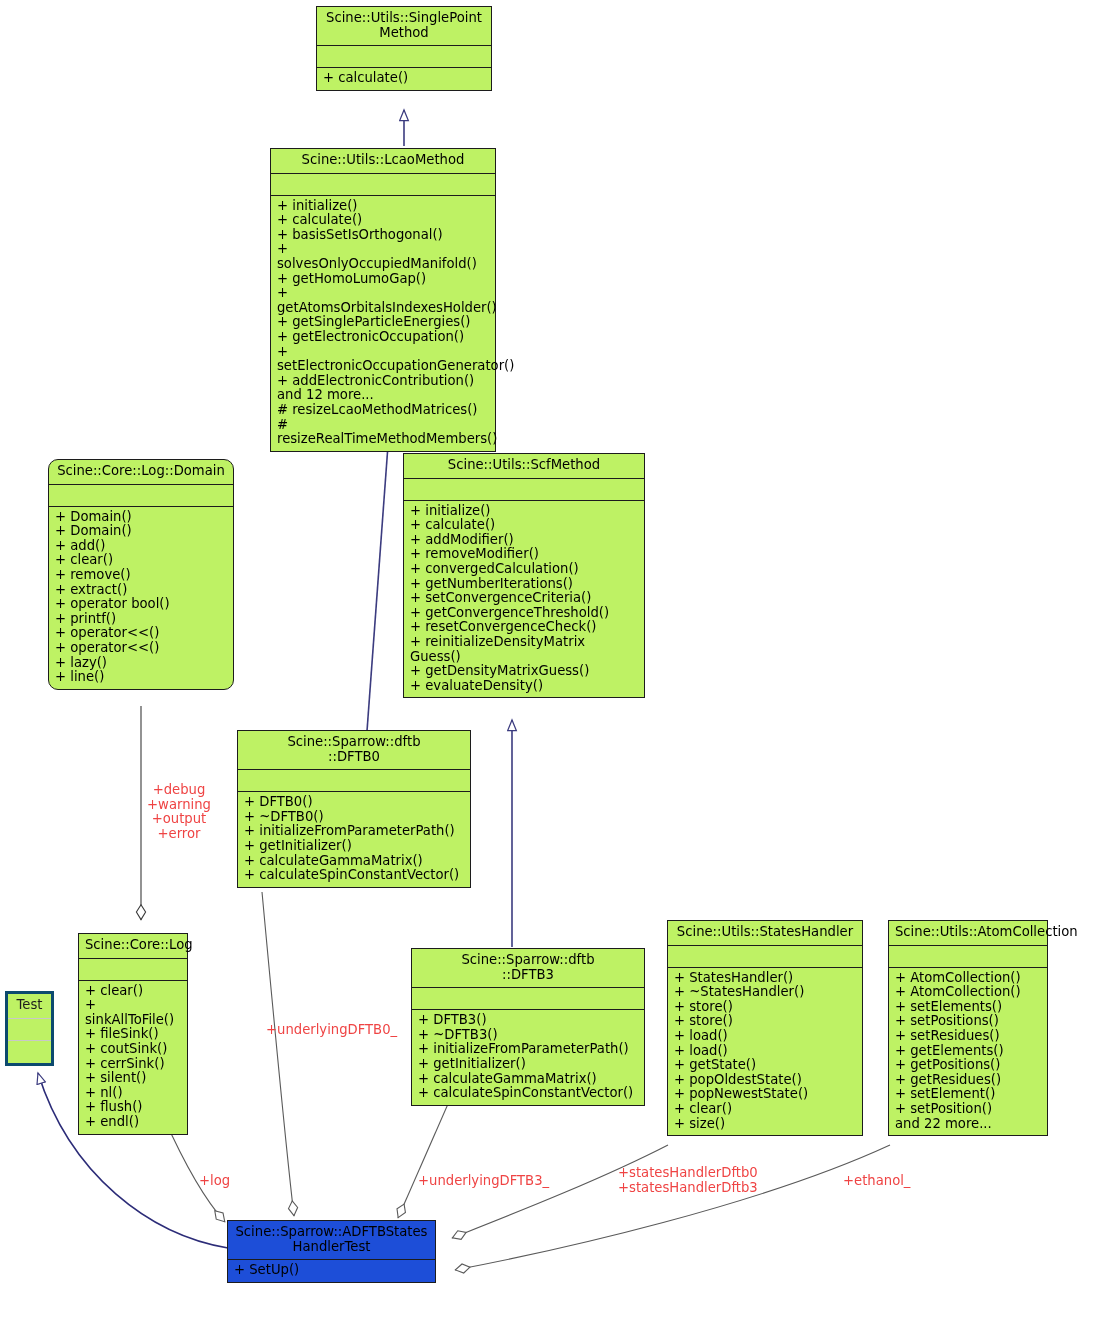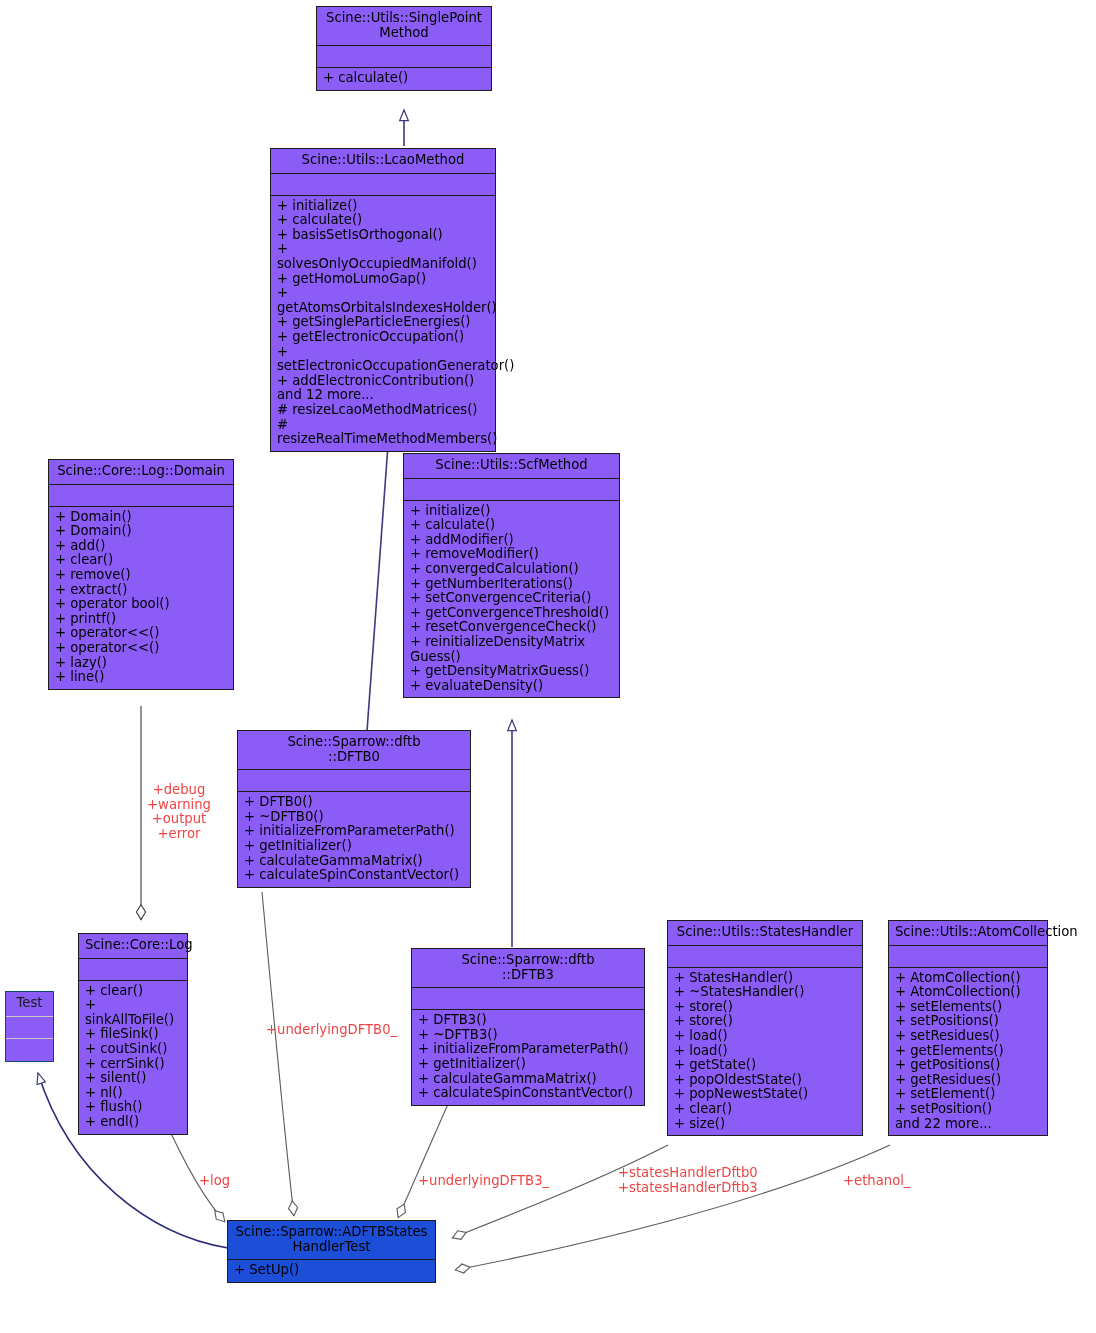--- a/index.html
+++ b/index.html
@@ -17,31 +17,31 @@
   #canvas {
     position: absolute;
     left: 0; top: 0;
     width: 1096px;
     height: 1333px;
   }
   .uml-class {
     position: absolute;
     box-sizing: border-box;
     border: 1px solid #1c1c1c;
-    background: #8b5cf6;
+    background: #bef264;
     font-size: 13.2px;
     line-height: 14.6px;
     color: #000000;
     z-index: 5;
   }
   .uml-class.highlight {
     background: #1d4ed8;
   }
   .uml-class.faded {
-    border: 1px solid #0c4a6e;
+    border: 3px solid #0c4a6e;
     color: #1c1c1c;
   }
   .cls-title {
     text-align: center;
     padding: 4px 6px 5px 6px;
     border-bottom: 1px solid #1c1c1c;
     white-space: pre-line;
   }
   .uml-class.faded .cls-title { border-bottom: 1px solid #c8c8c8; }
   .cls-attrs {
@@ -147,39 +147,39 @@
 + getAtomsOrbitalsIndexesHolder()
 + getSingleParticleEnergies()
 + getElectronicOccupation()
 + setElectronicOccupationGenerator()
 + addElectronicContribution()
 and 12 more...
 # resizeLcaoMethodMatrices()
 # resizeRealTimeMethodMembers()</div>
 </div>
 
-<div class="uml-class" style="left:403px; top:453px; width:217px;">
+<div class="uml-class" style="left:403px; top:453px; width:242px;">
   <div class="cls-title">Scine::Utils::ScfMethod</div>
   <div class="cls-attrs empty"></div>
   <div class="cls-ops">+ initialize()
 + calculate()
 + addModifier()
 + removeModifier()
 + convergedCalculation()
 + getNumberIterations()
 + setConvergenceCriteria()
 + getConvergenceThreshold()
 + resetConvergenceCheck()
 + reinitializeDensityMatrix
 Guess()
 + getDensityMatrixGuess()
 + evaluateDensity()</div>
 </div>
 
-<div class="uml-class" style="left:48px; top:459px; width:186px;">
+<div class="uml-class" style="left:48px; top:459px; width:186px;border-radius:10px;">
   <div class="cls-title">Scine::Core::Log::Domain</div>
   <div class="cls-attrs empty"></div>
   <div class="cls-ops">+ Domain()
 + Domain()
 + add()
 + clear()
 + remove()
 + extract()
 + operator bool()
 + printf()

